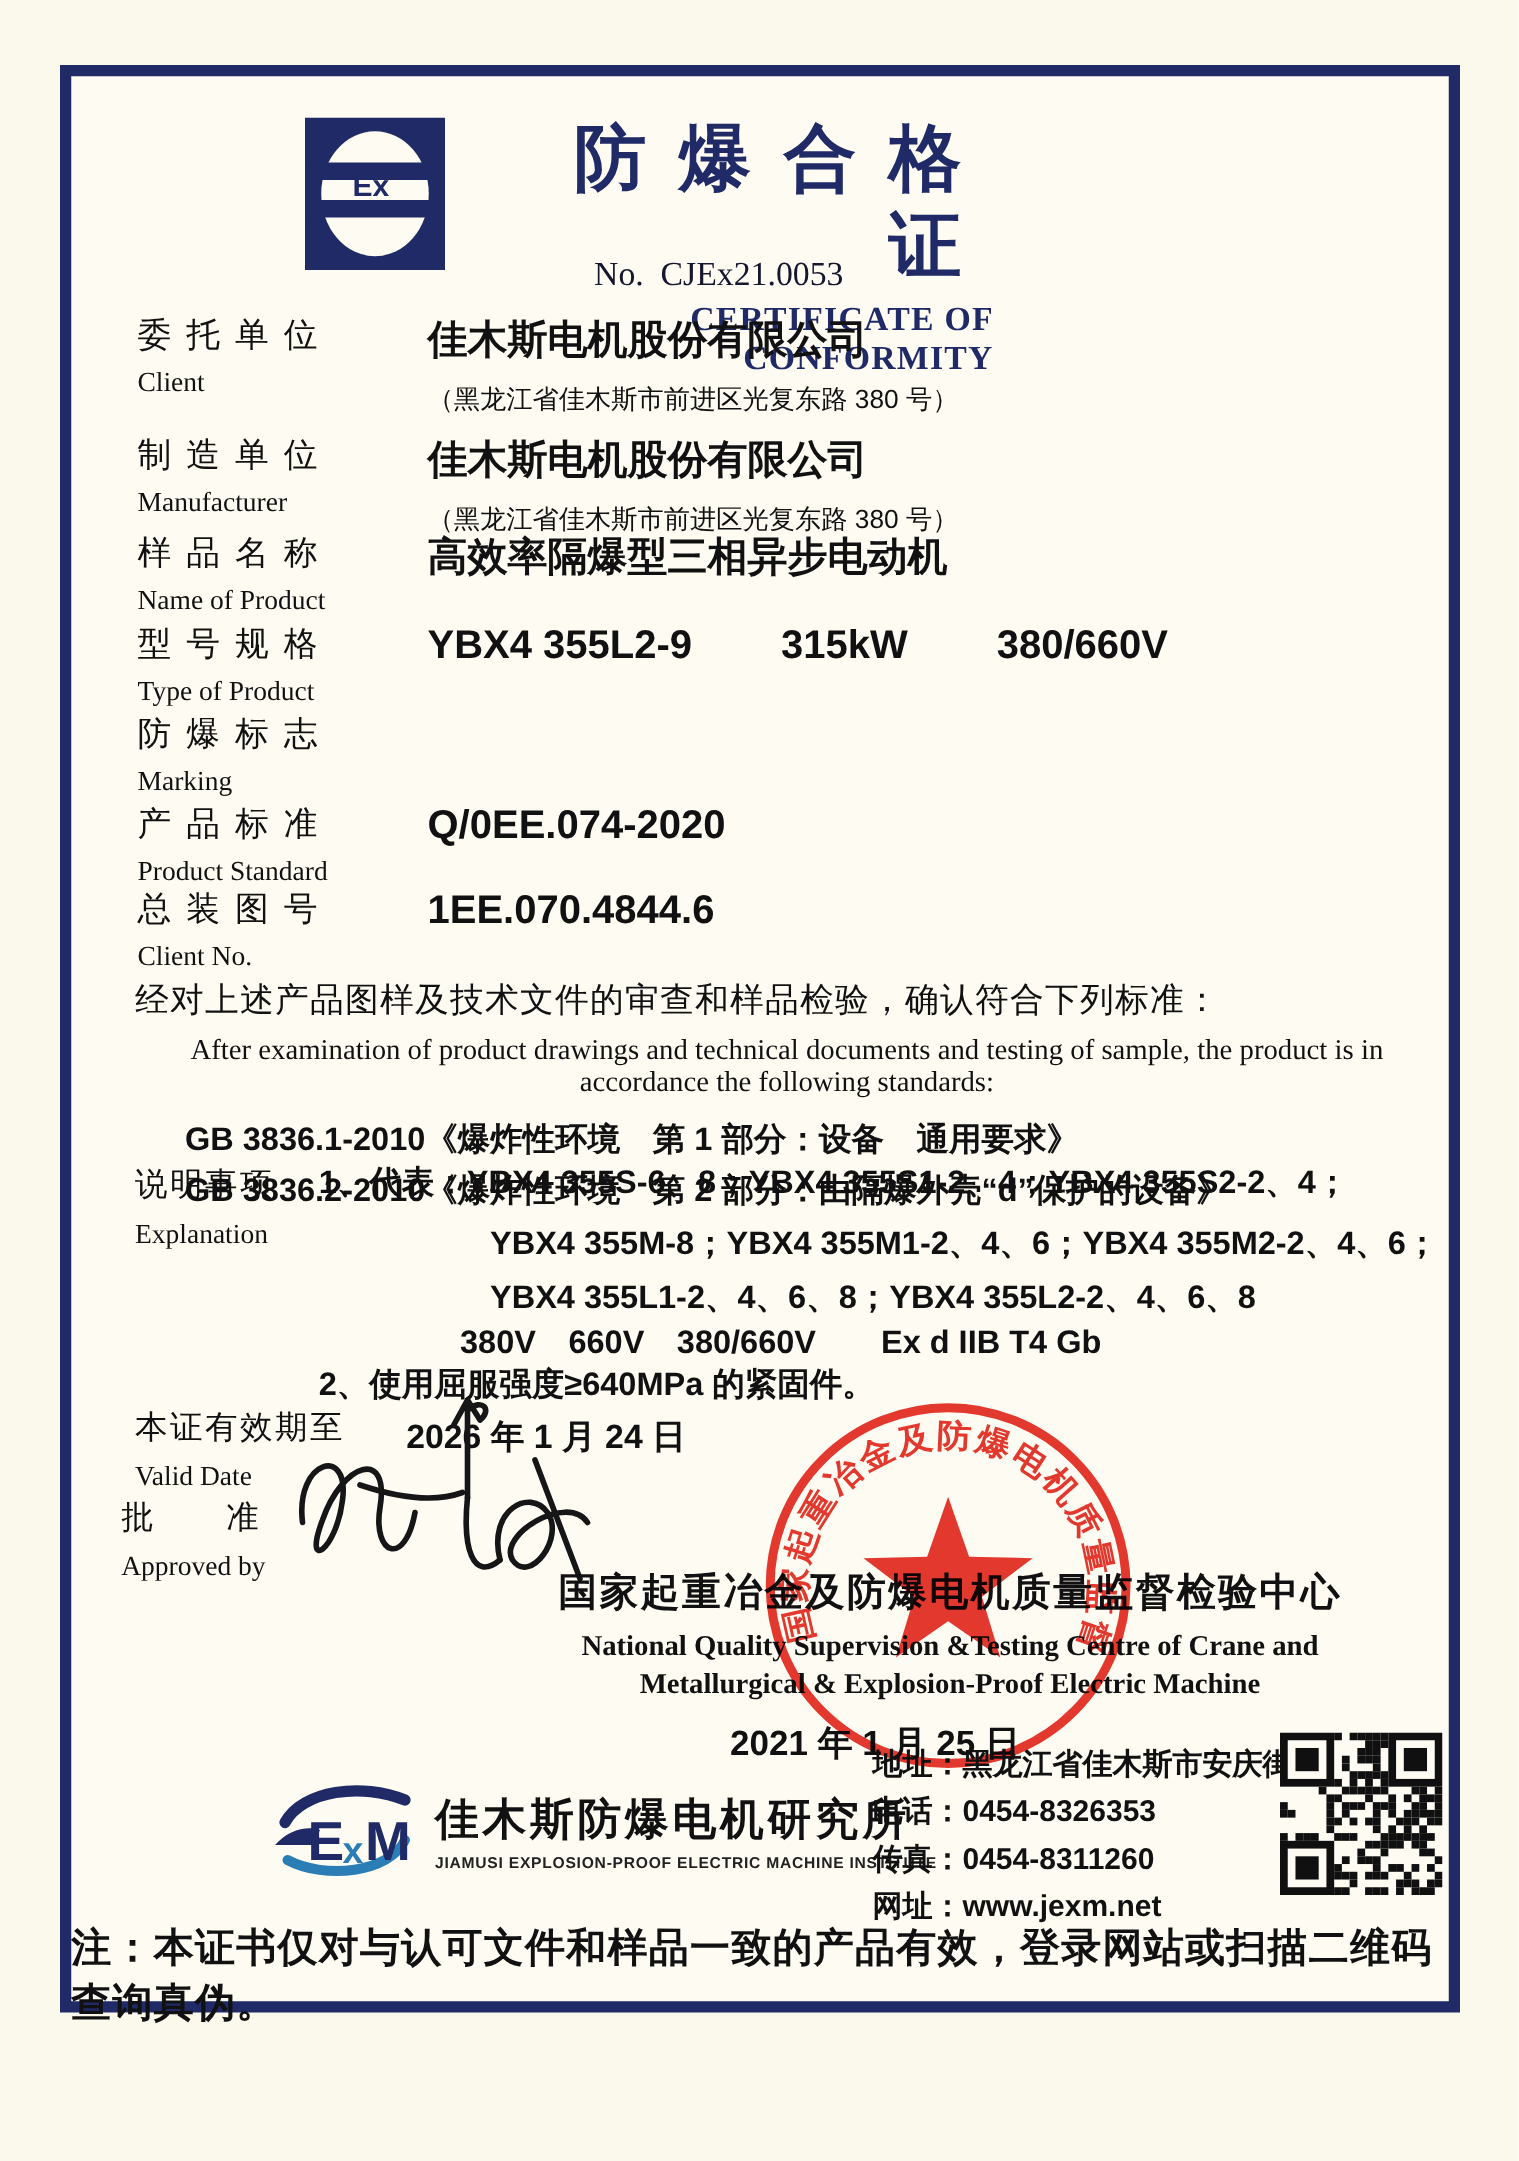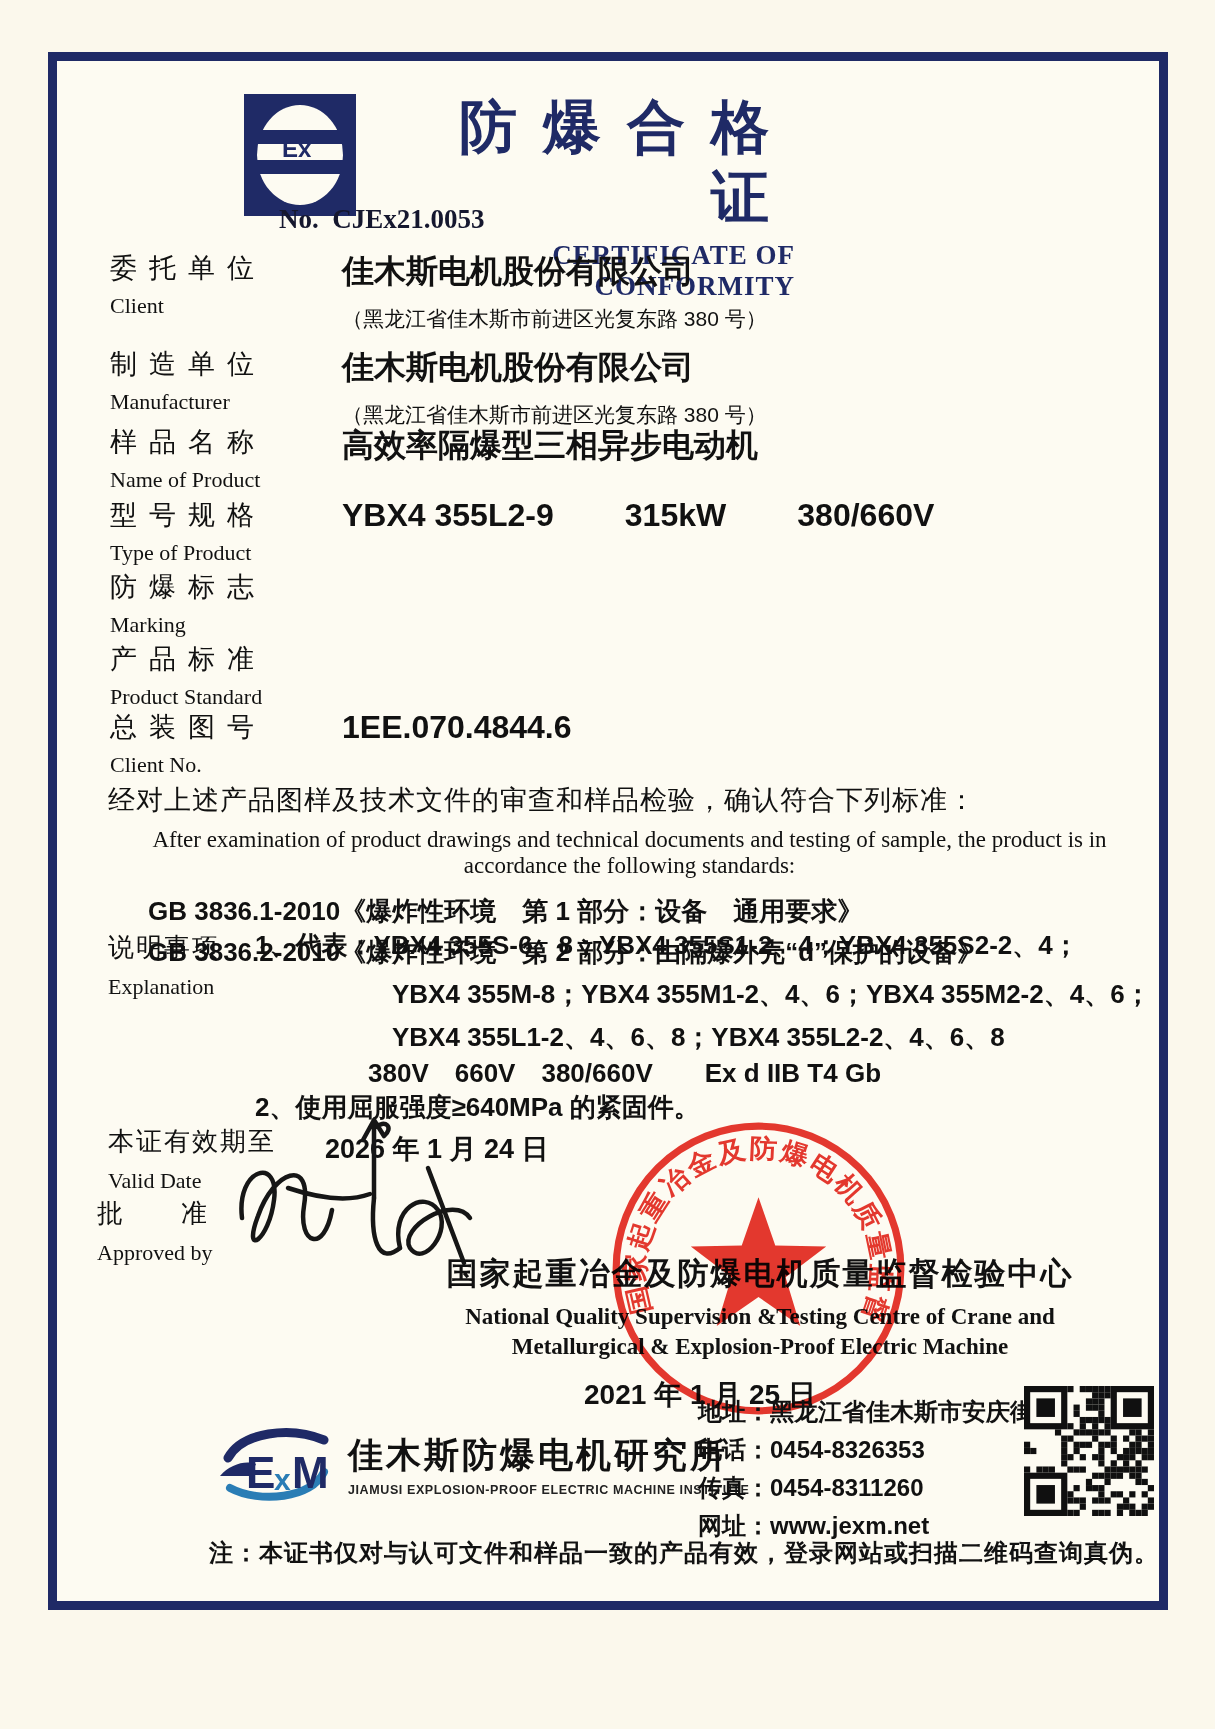--- a/index.html
+++ b/index.html
@@ -20,22 +20,22 @@
     transform:rotate(-56deg);transform-origin:center;
     font-size:300px;font-weight:700;letter-spacing:34px;
     color:rgba(124,118,198,0.16);white-space:nowrap;text-align:center;
     pointer-events:none;
   }
   
   .logo{position:absolute;left:244px;top:94px;}
   .title-block{position:absolute;left:395px;top:92px;width:400px;text-align:right;}
   .cert-title{font-size:58px;line-height:70px;font-weight:700;color:#1f2a66;letter-spacing:26px;padding-left:26px;}
   .cert-sub{margin-top:8px;font-size:27px;font-weight:700;color:#1f2a66;letter-spacing:1px;}
-  .cert-no{position:absolute;left:279px;top:204px;width:560px;text-align:left;
-    font-size:27px;font-weight:700;color:#15172e;white-space:pre-wrap;}
+  .cert-no{position:absolute;left:295px;top:204px;width:560px;text-align:center;
+    font-size:27px;font-weight:400;color:#15172e;white-space:pre-wrap;}
   
   .frow{position:absolute;left:110px;right:70px;}
   .flabel{position:absolute;left:0;top:0;width:232px;}
   .flabel-cn{font-size:27px;letter-spacing:12px;color:#111;font-weight:500;white-space:nowrap;}
   .flabel-en{font-size:22px;margin-top:7px;color:#111;}
   .fvalue{margin-left:232px;}
   .fvalue-main{font-size:32px;font-weight:700;white-space:pre-wrap;}
   .fvalue-sub{font-size:21px;margin-top:11px;font-weight:500;}
   
   .statement{position:absolute;left:108px;right:64px;top:782px;}
@@ -68,22 +68,22 @@
   .signature{position:absolute;left:228px;top:1098px;}
   .stamp{position:absolute;left:606px;top:1116px;mix-blend-mode:multiply;opacity:.92;}
   
   .inst-logo{position:absolute;left:212px;top:1424px;}
   .inst-text{position:absolute;left:348px;top:1432px;}
   .inst-cn{font-size:35px;font-weight:700;letter-spacing:3px;color:#111;}
   .inst-en{font-size:12.5px;font-weight:600;letter-spacing:0.6px;margin-top:4px;color:#222;}
   .contact{position:absolute;left:698px;top:1393px;}
   .contact-line{font-size:24px;font-weight:600;height:38px;line-height:38px;white-space:nowrap;}
   .qr{position:absolute;left:1024px;top:1386px;}
-  .footer-note{position:absolute;left:57px;right:56px;top:1537px;text-align:right;
-    font-size:24px;font-weight:600;letter-spacing:1px;}
+  .footer-note{position:absolute;left:57px;right:56px;top:1537px;text-align:left;
+    font-size:32px;font-weight:600;letter-spacing:1px;}
 </style>
 </head>
 <body>
 
 <div class="page">
 
   <div class="watermark sans">JExM</div>
 
   <div class="frame"></div>
 
@@ -150,20 +150,23 @@
     <div class="flabel">
       <div class="flabel-cn">防爆标志</div>
       <div class="flabel-en serif">Marking</div>
     </div>
   </div>
 
   <div class="frow" style="top:641px">
     <div class="flabel">
       <div class="flabel-cn">产品标准</div>
       <div class="flabel-en serif">Product Standard</div>
+    </div>
+    <div class="fvalue">
+      <div class="fvalue-main">Q/0EE.074-2020</div>
     </div>
   </div>
 
   <div class="frow" style="top:709px">
     <div class="flabel">
       <div class="flabel-cn">总装图号</div>
       <div class="flabel-en serif">Client No.</div>
     </div>
     <div class="fvalue">
       <div class="fvalue-main">1EE.070.4844.6</div>

